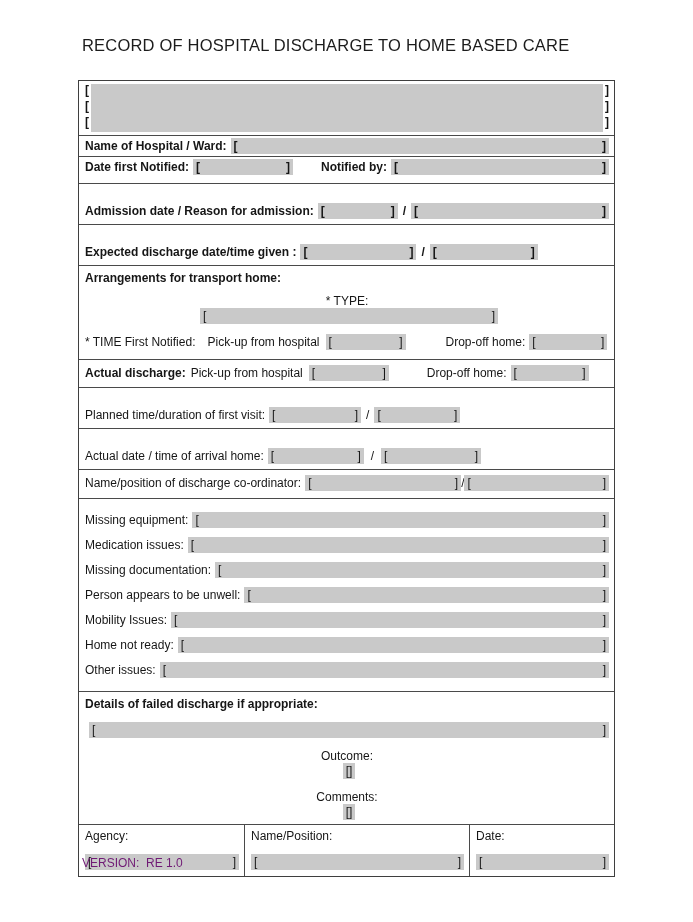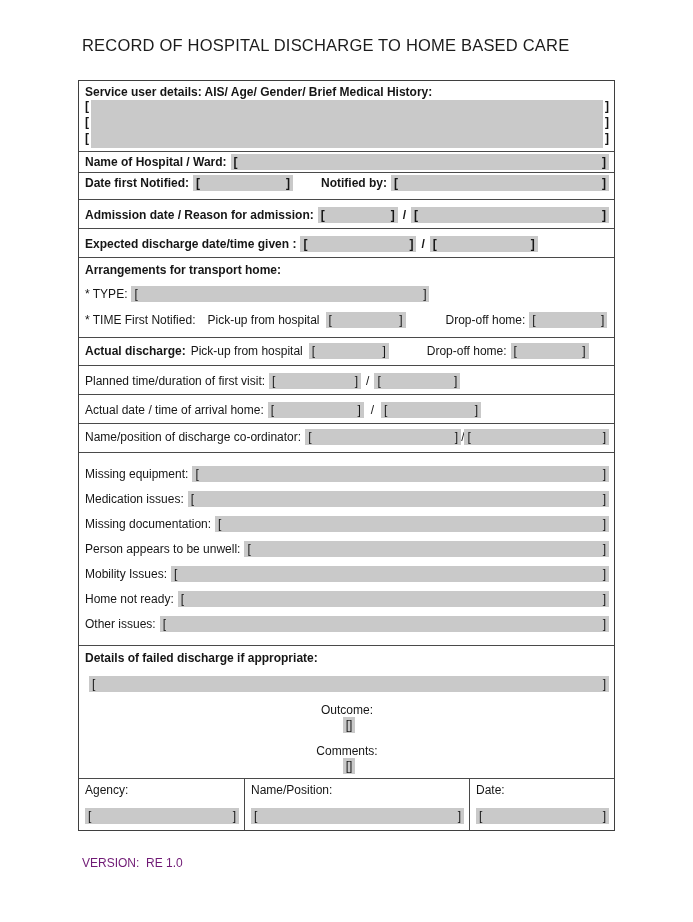--- a/index.html
+++ b/index.html
@@ -17,41 +17,41 @@
     position: absolute; left: 82px; top: 36px;
     font-size: 16.5px; font-weight: 400; color: #1c1c1c;
     letter-spacing: 0.2px;
     white-space: nowrap;
   }
   .form {
     position: absolute; left: 78px; top: 80px; width: 537px;
     border: 1px solid #3f3f3f;
     background: #ffffff;
   }
-  .row { padding: 7px 5px 5px 6px; }
+  .row { padding: 19px 5px 5px 6px; }
   .row + .row { border-top: 1px solid #4a4a4a; }
   .line { display: flex; align-items: center; min-height: 16px; }
   .bd { font-weight: 700; }
   .lbl { white-space: pre; }
   .field {
     display: inline-flex; justify-content: space-between; align-items: center;
     background: #c9c9c9; height: 16px; padding: 0 3px;
     margin-left: 4px; flex-shrink: 0;
   }
   .grow { flex: 1 1 auto; }
   .br { line-height: 1; }
   .bb .br { font-weight: 700; }
   .sep { margin: 0 5px; white-space: pre; }
   .sep.m0 { margin: 0; }
   
   .row-su { padding: 3px 5px 3px 6px; }
   .su-line { display: flex; align-items: stretch; height: 16px; font-weight: 700; }
   .su-line .fill { flex: 1 1 auto; background: #c9c9c9; margin: 0 2px; }
   
-  .mt8 { margin-top: 8px; }
+  .mt8 { margin-top: 8px; flex-direction: column; }
   .mt10 { margin-top: 10px; }
   .mt11 { margin-top: 11px; flex-direction: column; }
   
   .row-issues { padding: 4px 5px 13px 6px; }
   .issue-line { margin-top: 9px; }
   
   .row-failed { padding: 4px 5px 4px 6px; }
   
   .signoff { display: flex; align-items: stretch; }
   .so-col { padding: 3px 5px 6px 6px; }
@@ -68,21 +68,20 @@
 </head>
 <body>
 
 <div class="page">
 
   <div class="title">RECORD OF HOSPITAL DISCHARGE TO HOME BASED CARE</div>
 
   <div class="form">
 
     <div class="row row-su">
-      <div class="line bd">Service user details: AIS/ Age/ Gender/ Brief Medical History:</div>
       <div>
         <div class="su-line">
           <span class="br">[</span>
           <span class="fill"></span>
           <span class="br">]</span>
         </div>
         <div class="su-line">
           <span class="br">[</span>
           <span class="fill"></span>
           <span class="br">]</span>

